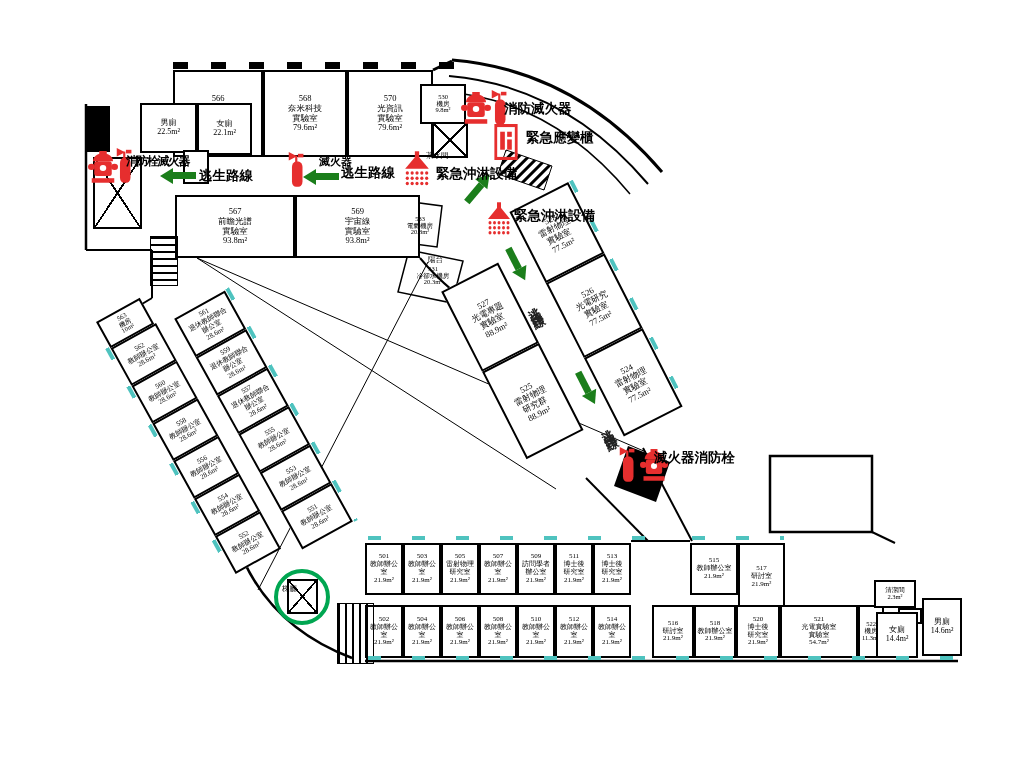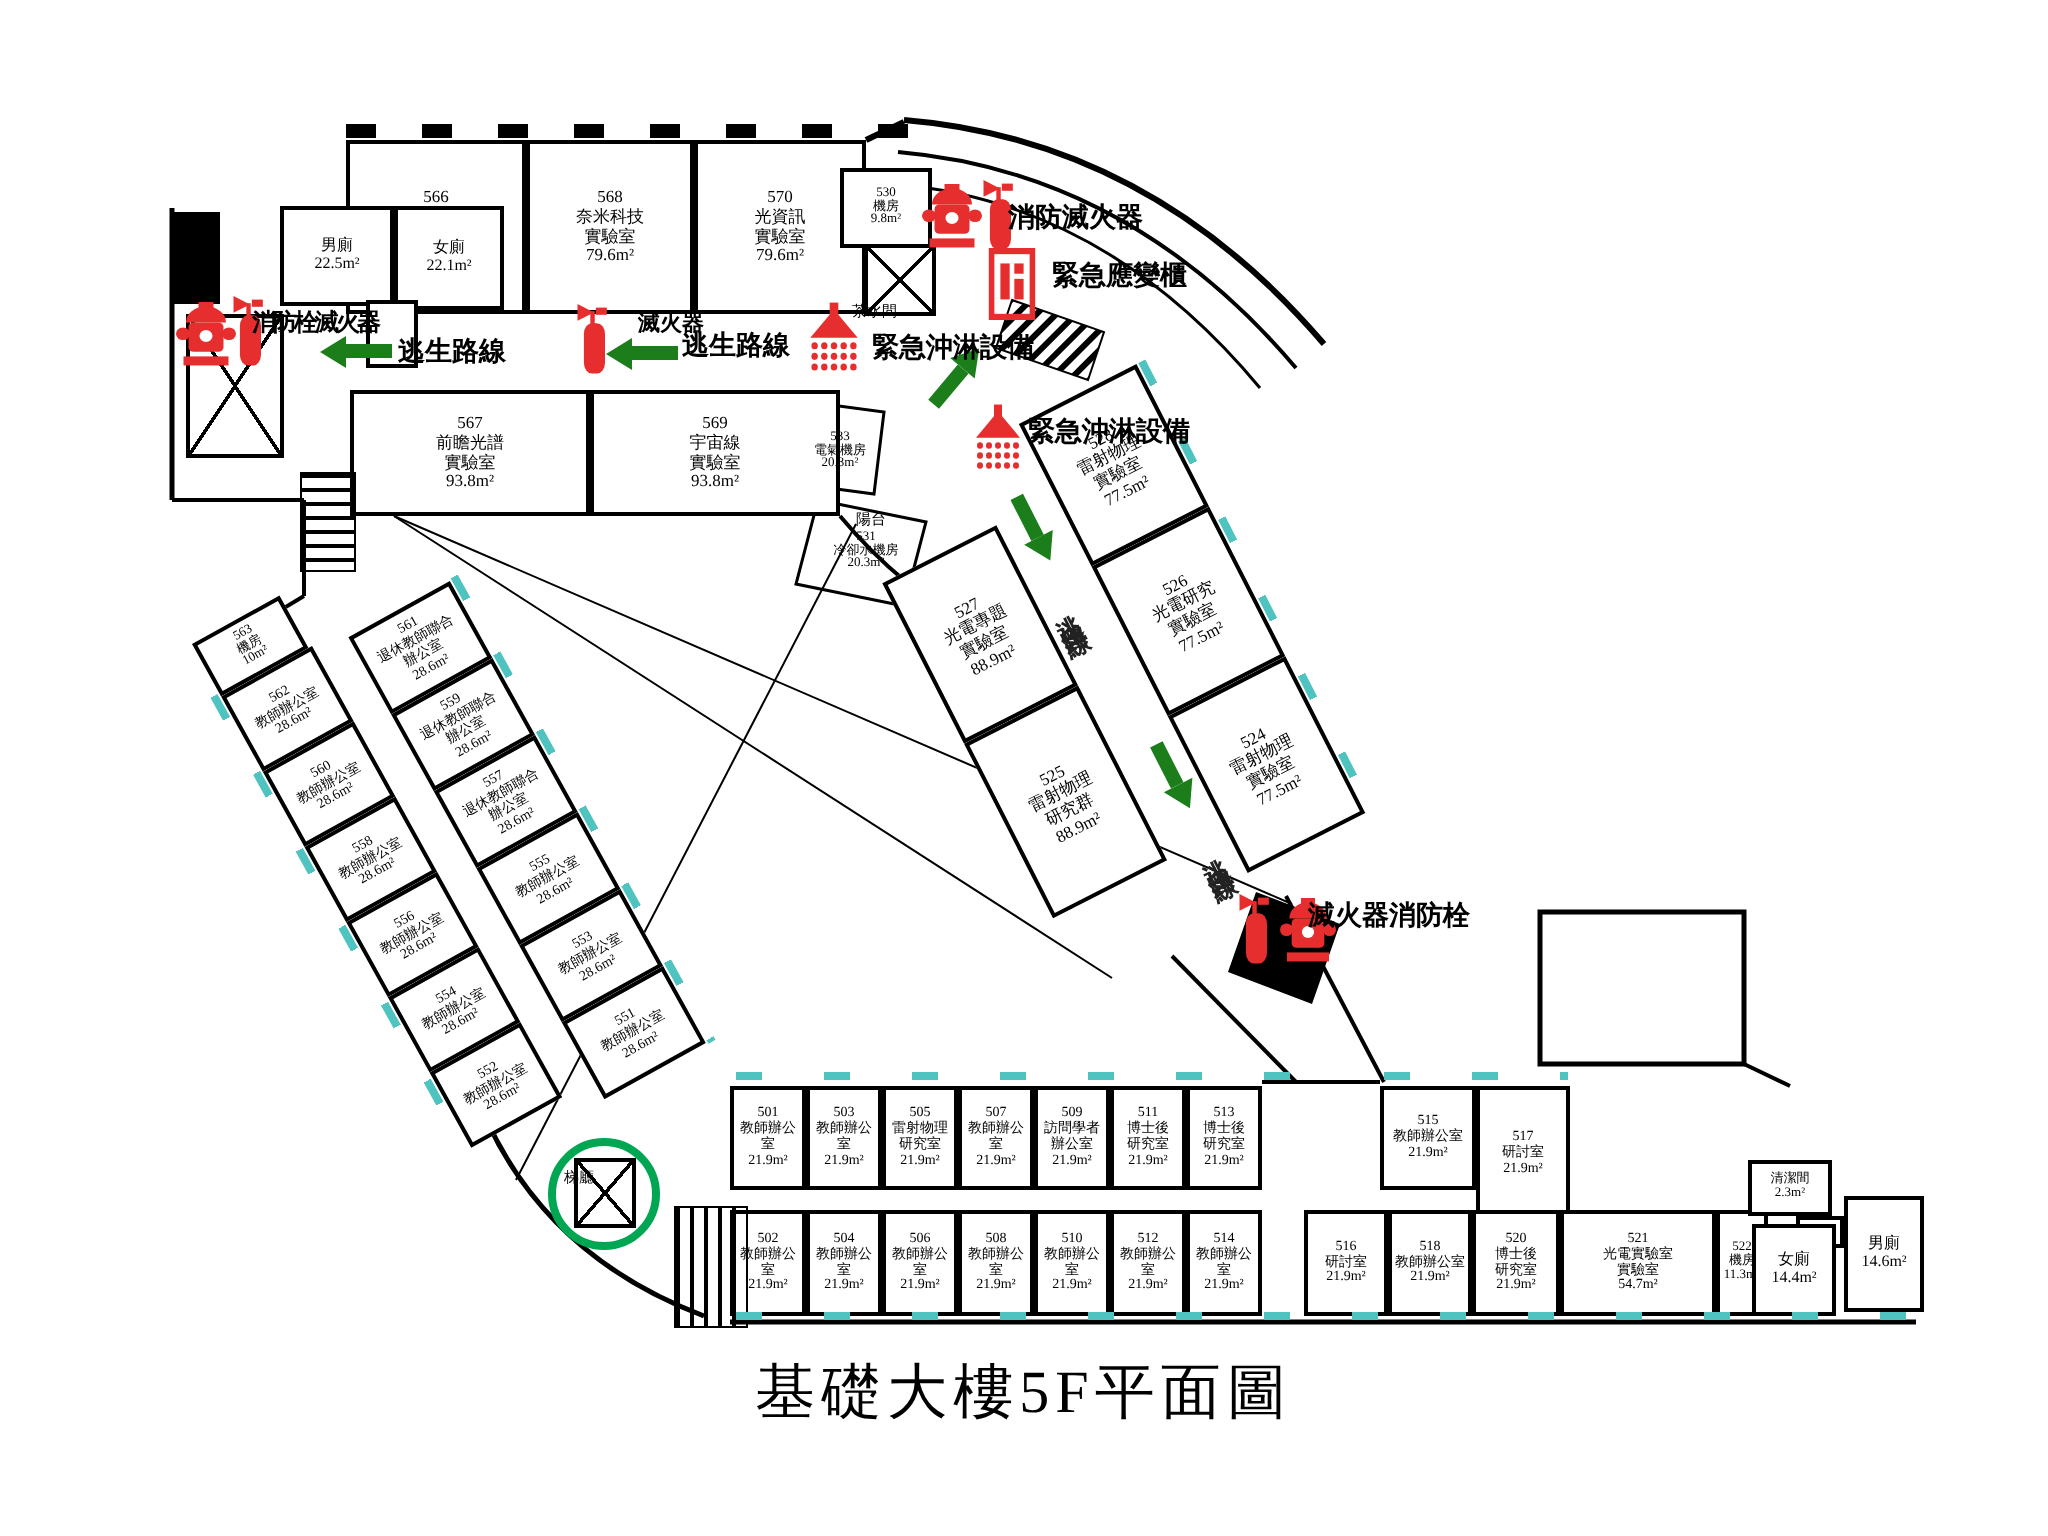--- a/index.html
+++ b/index.html
@@ -588,14 +588,13 @@
       <span class="lbl esc" style="left: 436px; top: 165px;">緊急沖淋設備</span>
       <span class="lbl esc" style="left: 504px; top: 100px;">消防滅火器</span>
       <span class="lbl esc" style="left: 526px; top: 129px;">緊急應變櫃</span>
       <span class="lbl esc" style="left: 514px; top: 207px;">緊急沖淋設備</span>
       <span class="lbl esc" style="left: 654px; top: 449px;">滅火器消防栓</span>
       <span class="lbl tiny" style="left: 426px; top: 151px;">茶水間</span>
       <span class="lbl tiny" style="left: 428px; top: 255px;">陽台</span>
       <span class="lbl tiny" style="left: 257px; top: 584px; margin-left: 25px;">梯廳</span>
     </div>
 
-  <div id="title">基礎大樓5F平面圖</div>
 </div>
 
 </body></html>

